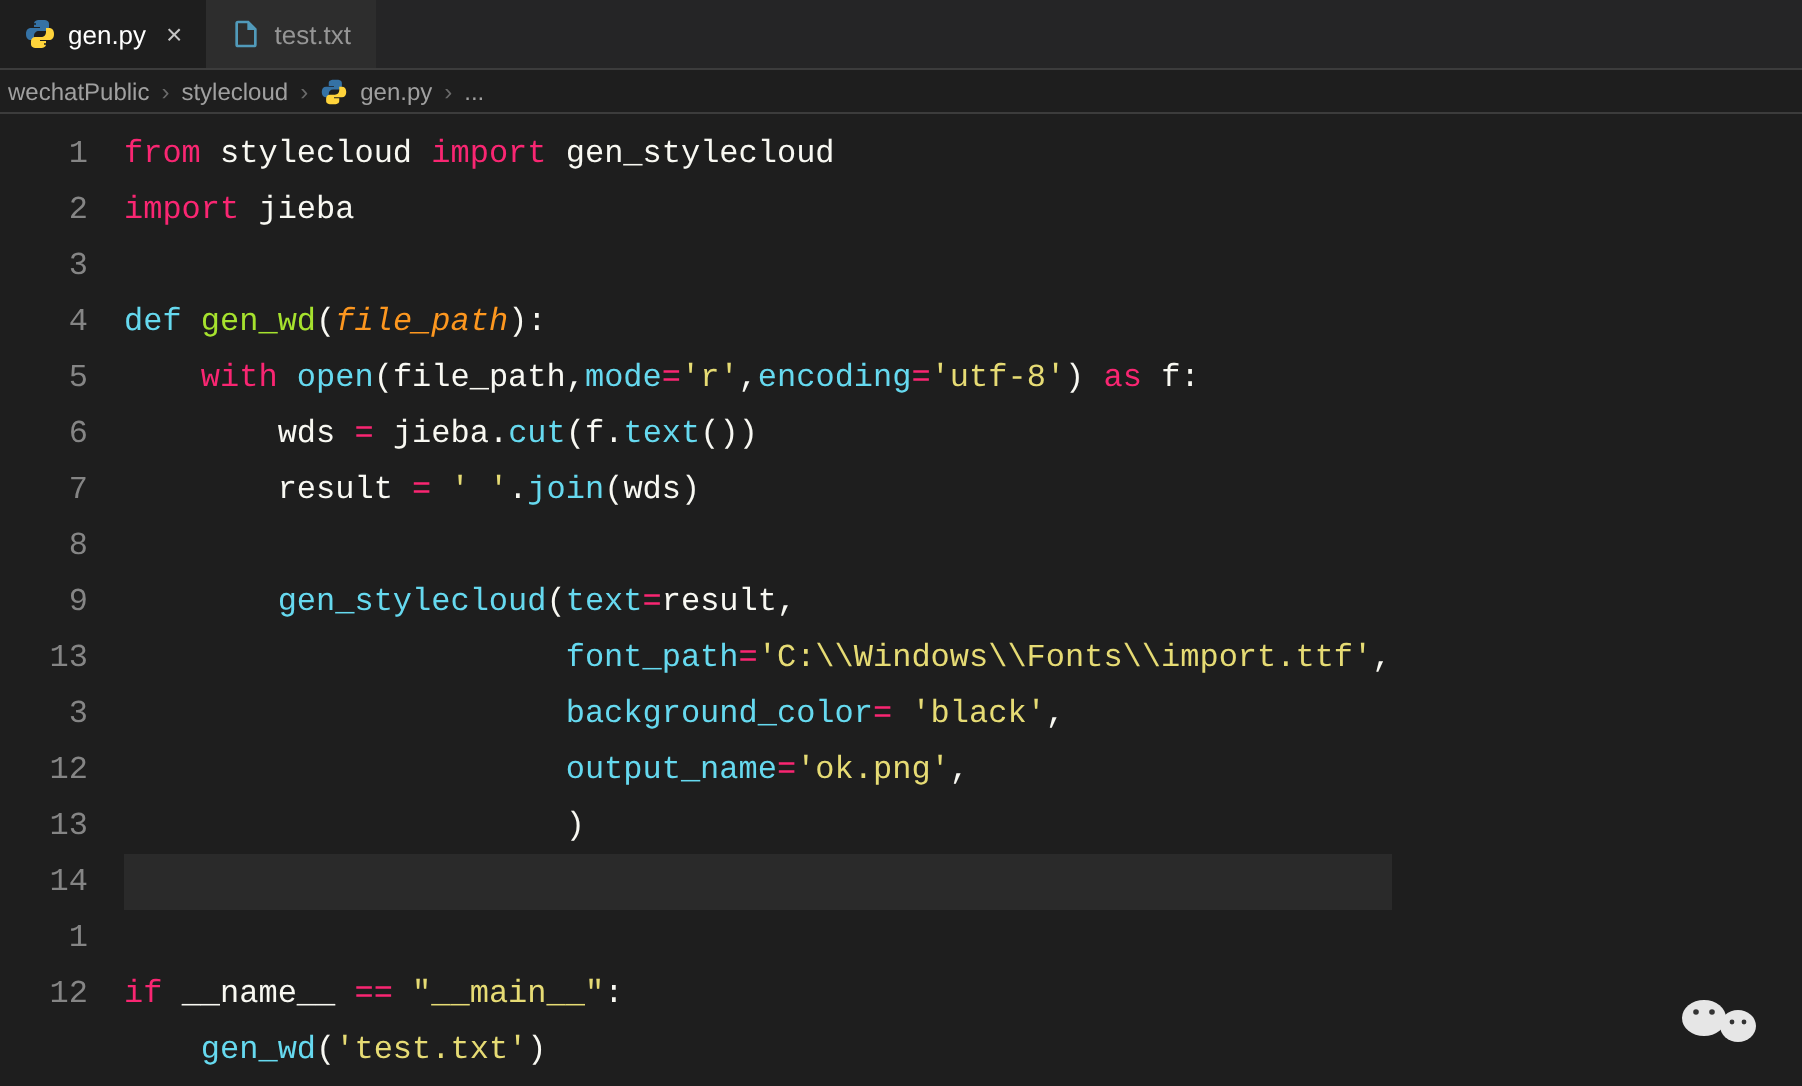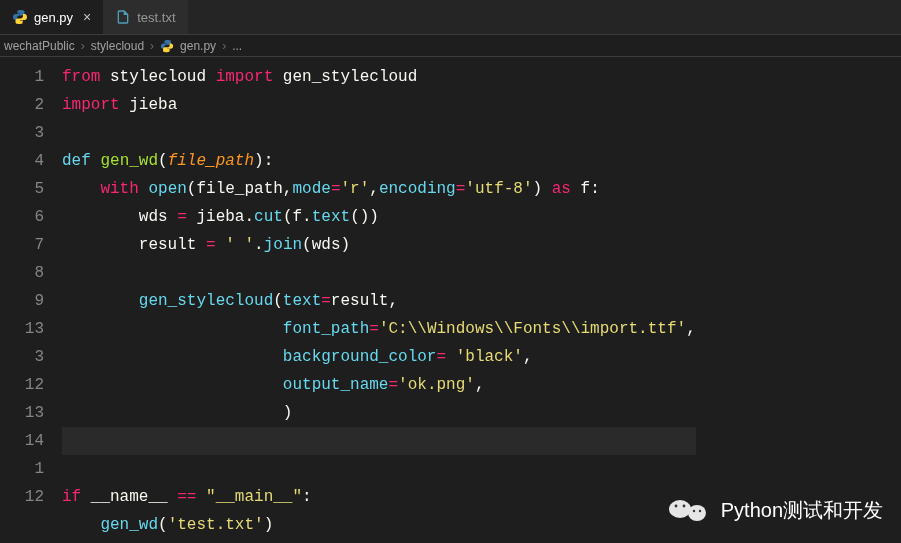--- a/index.html
+++ b/index.html
@@ -201,14 +201,13 @@
   <span class="wm-icons">
     <svg width="44" height="30" viewBox="0 0 44 30">
       <ellipse cx="13" cy="14" rx="11" ry="9" fill="#e6e6e6"></ellipse>
       <ellipse cx="30" cy="18" rx="9" ry="8" fill="#e6e6e6"></ellipse>
       <circle cx="9" cy="11" r="1.4" fill="#333"></circle>
       <circle cx="17" cy="11" r="1.4" fill="#333"></circle>
       <circle cx="27" cy="16" r="1.2" fill="#333"></circle>
       <circle cx="33" cy="16" r="1.2" fill="#333"></circle>
     </svg>
   </span>
-  <span>Python测试和开发</span>
 </div>
 
 </body></html>

